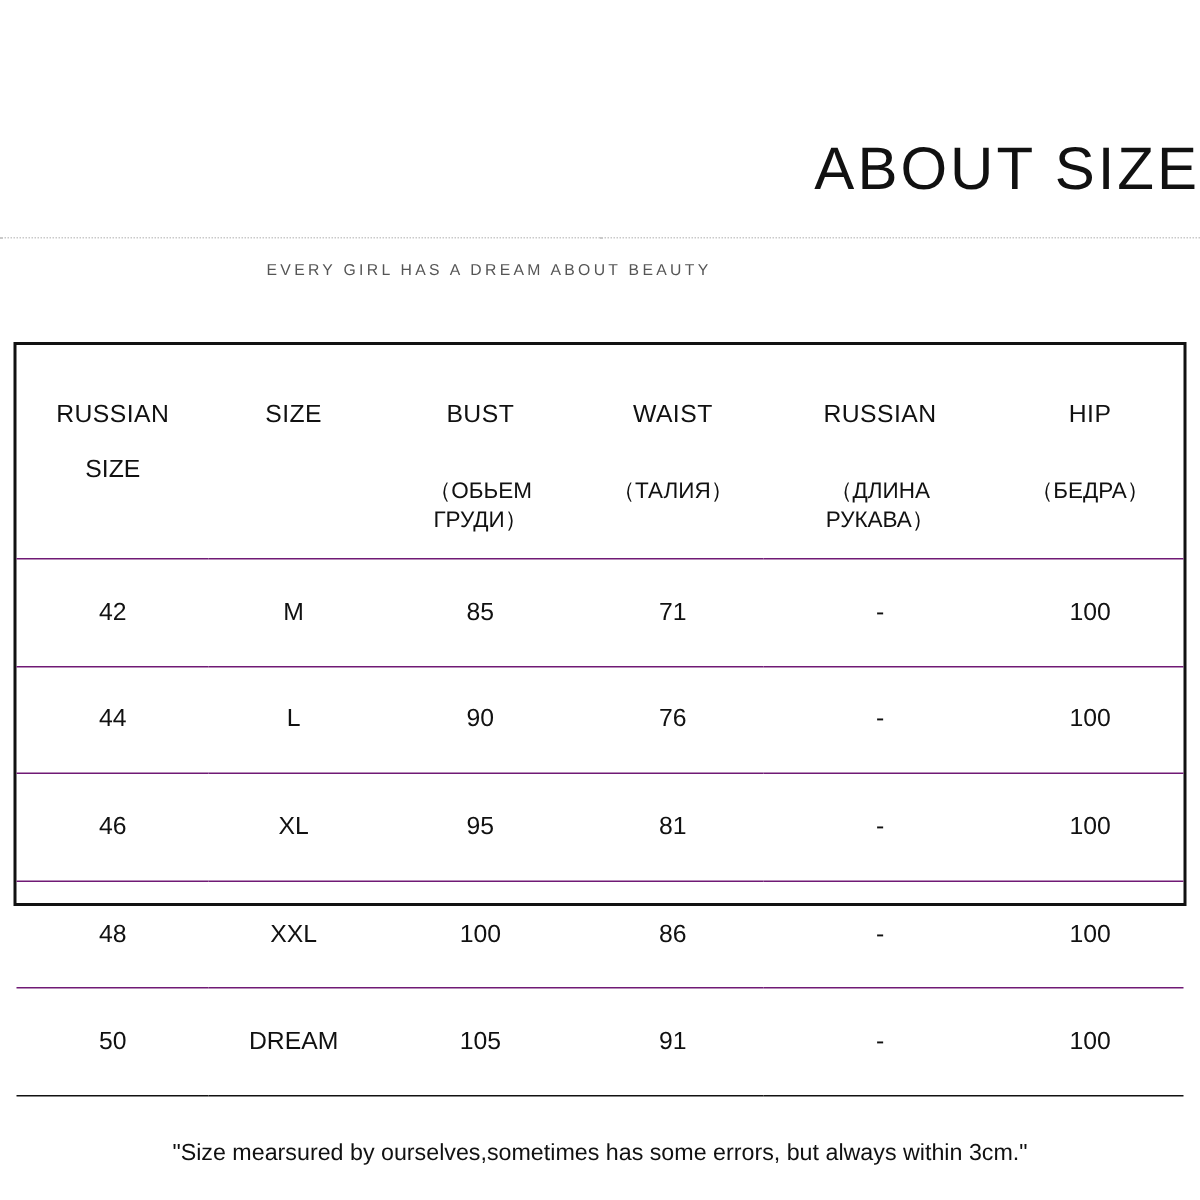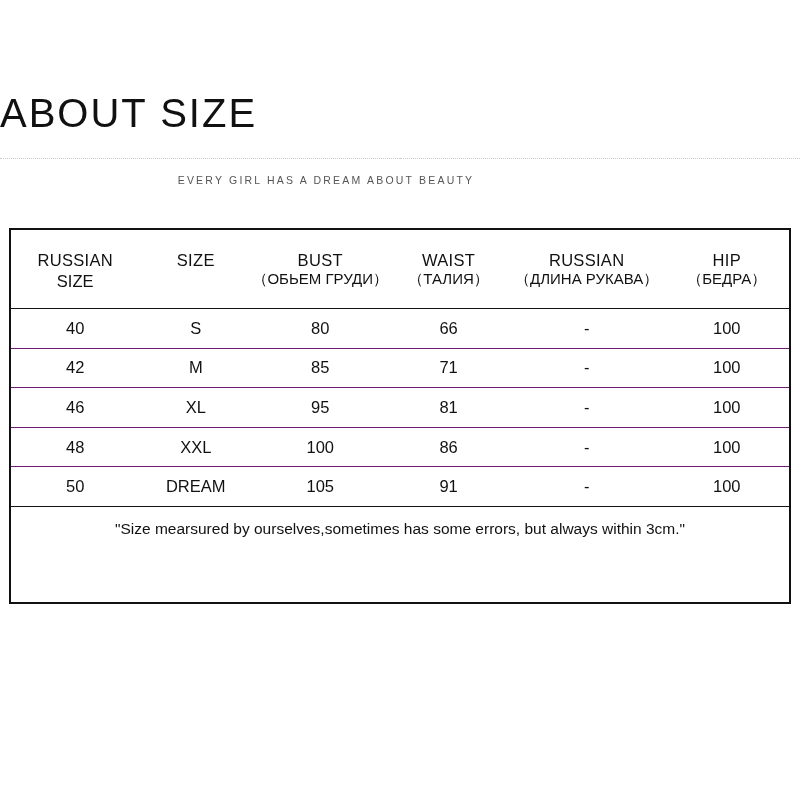--- a/index.html
+++ b/index.html
@@ -20,21 +20,21 @@
     height: 800px;
     box-sizing: border-box;
   }
 
   
   .header {
     position: absolute;
     top: 86px;
     left: 0;
     width: 800px;
-    text-align: left;
+    text-align: right;
   }
   .header-title {
     font-size: 40px;
     letter-spacing: 2px;
     font-weight: 400;
     color: #111111;
     line-height: 54px;
     margin: 0;
     font-family: "Liberation Sans", sans-serif;
   }
@@ -81,21 +81,21 @@
   table.size-table {
     width: 100%;
     border-collapse: collapse;
     table-layout: fixed;
   }
   table.size-table th,
   table.size-table td {
     text-align: center;
     font-weight: 400;
     color: #111111;
-    padding: 0;
+    padding: 16px;
   }
 
   
   col.c0 { width: 16.5%; }
   col.c1 { width: 14.5%; }
   col.c2 { width: 17.5%; }
   col.c3 { width: 15.5%; }
   col.c4 { width: 20%; }
   col.c5 { width: 16%; }
 
@@ -172,37 +172,37 @@
         </tr>
         <tr class="head-sub">
           <td class="big">SIZE</td>
           <td></td>
           <td>（ОБЬЕМ ГРУДИ）</td>
           <td>（ТАЛИЯ）</td>
           <td>（ДЛИНА РУКАВА）</td>
           <td>（БЕДРА）</td>
         </tr>
 
-        <tr class="data-row first-data">
-          <td>40</td>
-          <td>S</td>
-          <td>80</td>
-          <td>66</td>
-          <td>-</td>
-          <td>100</td>
-        </tr>
         <tr class="data-row">
           <td>42</td>
           <td>M</td>
           <td>85</td>
           <td>71</td>
           <td>-</td>
           <td>100</td>
         </tr>
         <tr class="data-row">
+          <td>44</td>
+          <td>L</td>
+          <td>90</td>
+          <td>76</td>
+          <td>-</td>
+          <td>100</td>
+        </tr>
+        <tr class="data-row">
           <td>46</td>
           <td>XL</td>
           <td>95</td>
           <td>81</td>
           <td>-</td>
           <td>100</td>
         </tr>
         <tr class="data-row">
           <td>48</td>
           <td>XXL</td>

